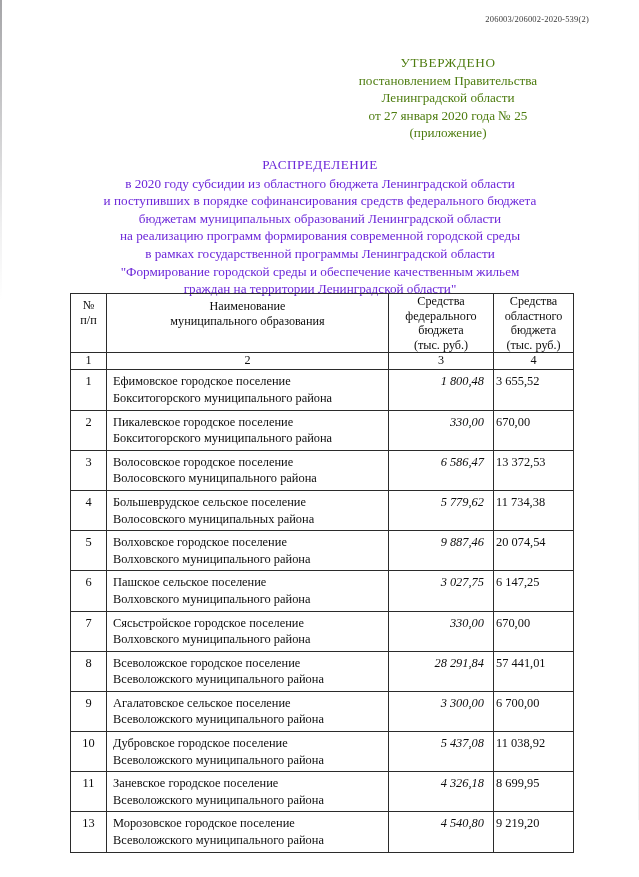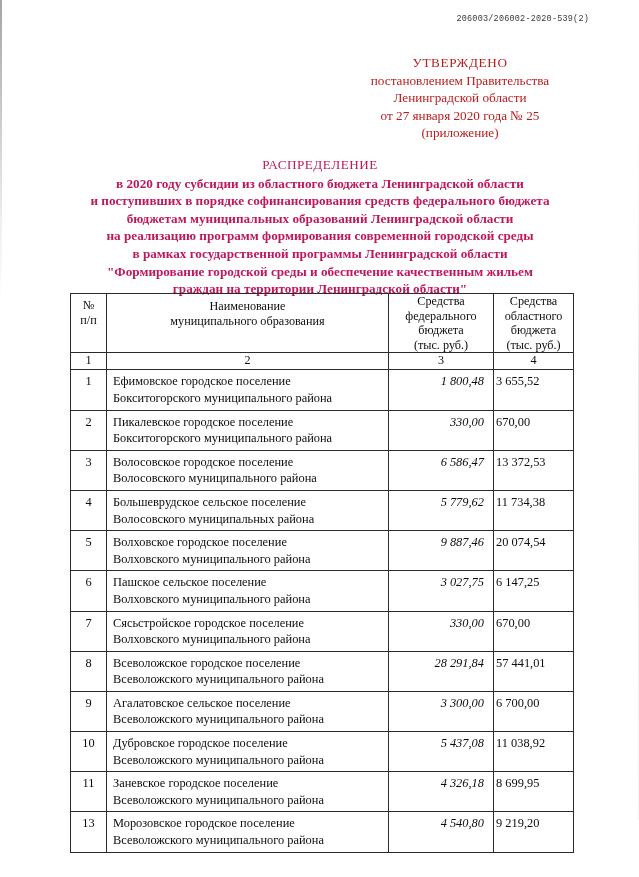--- a/index.html
+++ b/index.html
@@ -36,57 +36,56 @@
 
   .page {
     position: absolute;
     inset: 0;
   }
 
   .doc-code {
     position: absolute;
     top: 14px;
     right: 50px;
-    font-family: Liberation Mono, monospace;
+    font-family: Liberation Serif, serif;
     font-size: 8.5px;
     letter-spacing: 0.2px;
     color: #3a3a3a;
   }
 
   .approval-block {
     position: absolute;
     top: 54px;
-    left: 330px;
+    left: 318px;
     width: 260px;
     text-align: center;
     font-size: 13.2px;
     line-height: 17.5px;
-    color: #b91c1c;
+    color: #4d7c0f;
   }
   .approval-block .approved-word {
     letter-spacing: 0.6px;
   }
 
   .title-block {
     position: absolute;
     top: 156px;
     left: 45px;
     width: 550px;
     text-align: center;
     font-size: 13.2px;
     line-height: 17.6px;
-    color: #be185d;
+    color: #6d28d9;
   }
   .title-block .main-title {
     letter-spacing: 0.5px;
     margin-bottom: 1px;
   }
   .title-block .desc-line {
     white-space: nowrap;
-    font-weight: bold;
   }
 
   
   table.dist-table {
     position: absolute;
     top: 293px;
     left: 70px;
     width: 503px;
     border-collapse: collapse;
     font-size: 12.3px;

